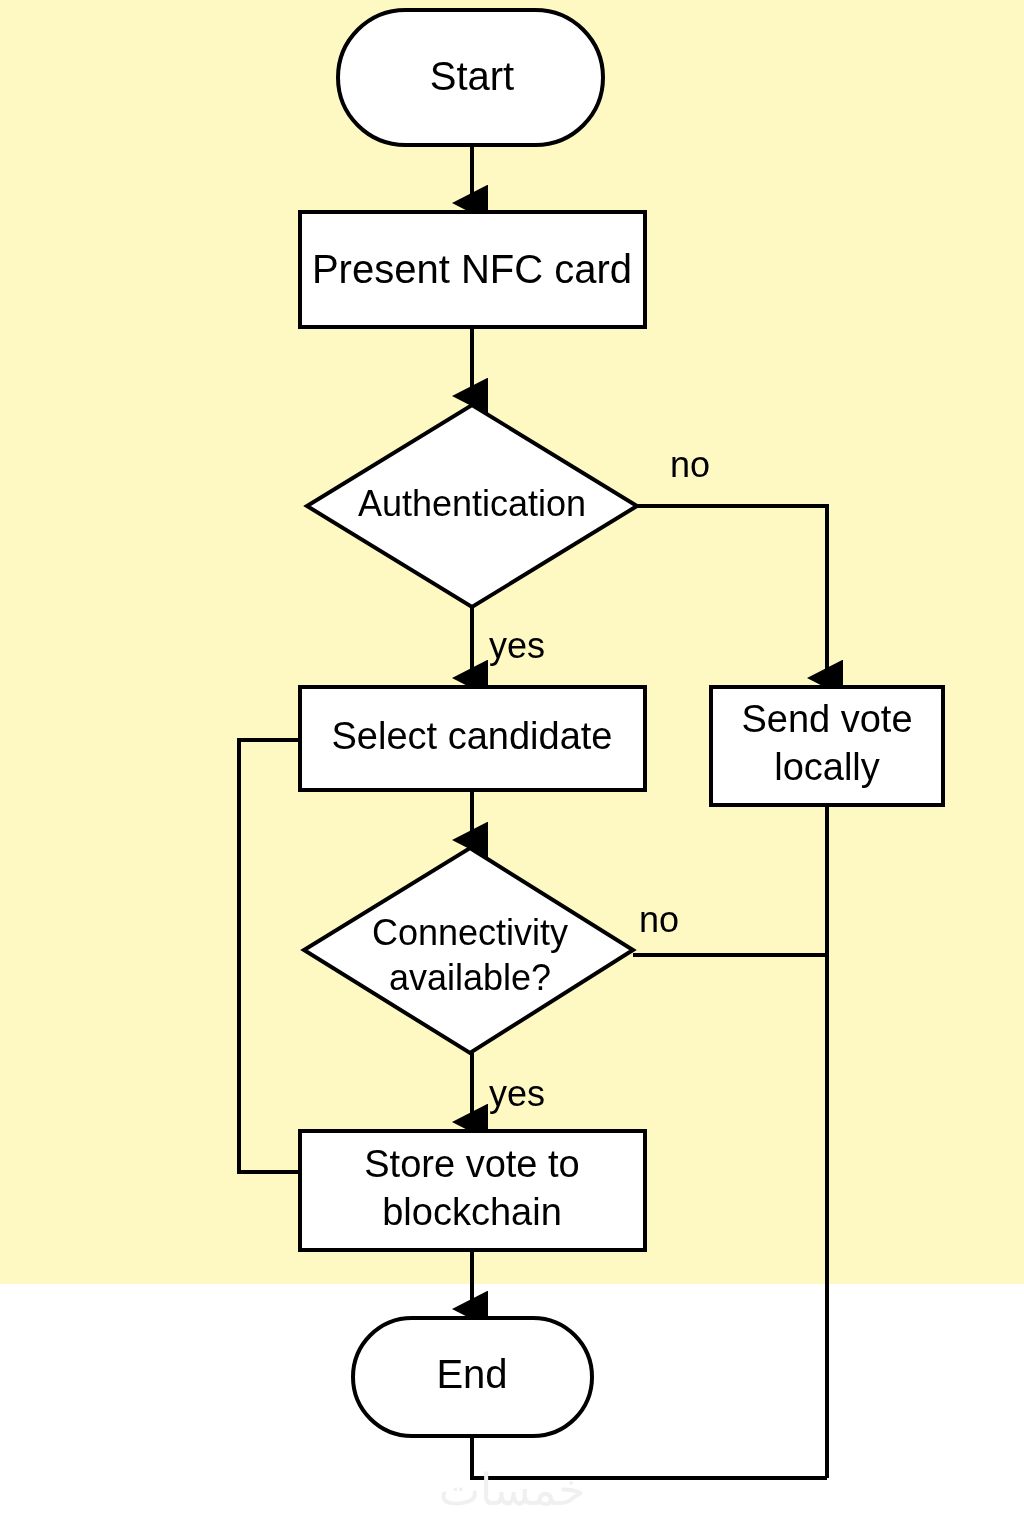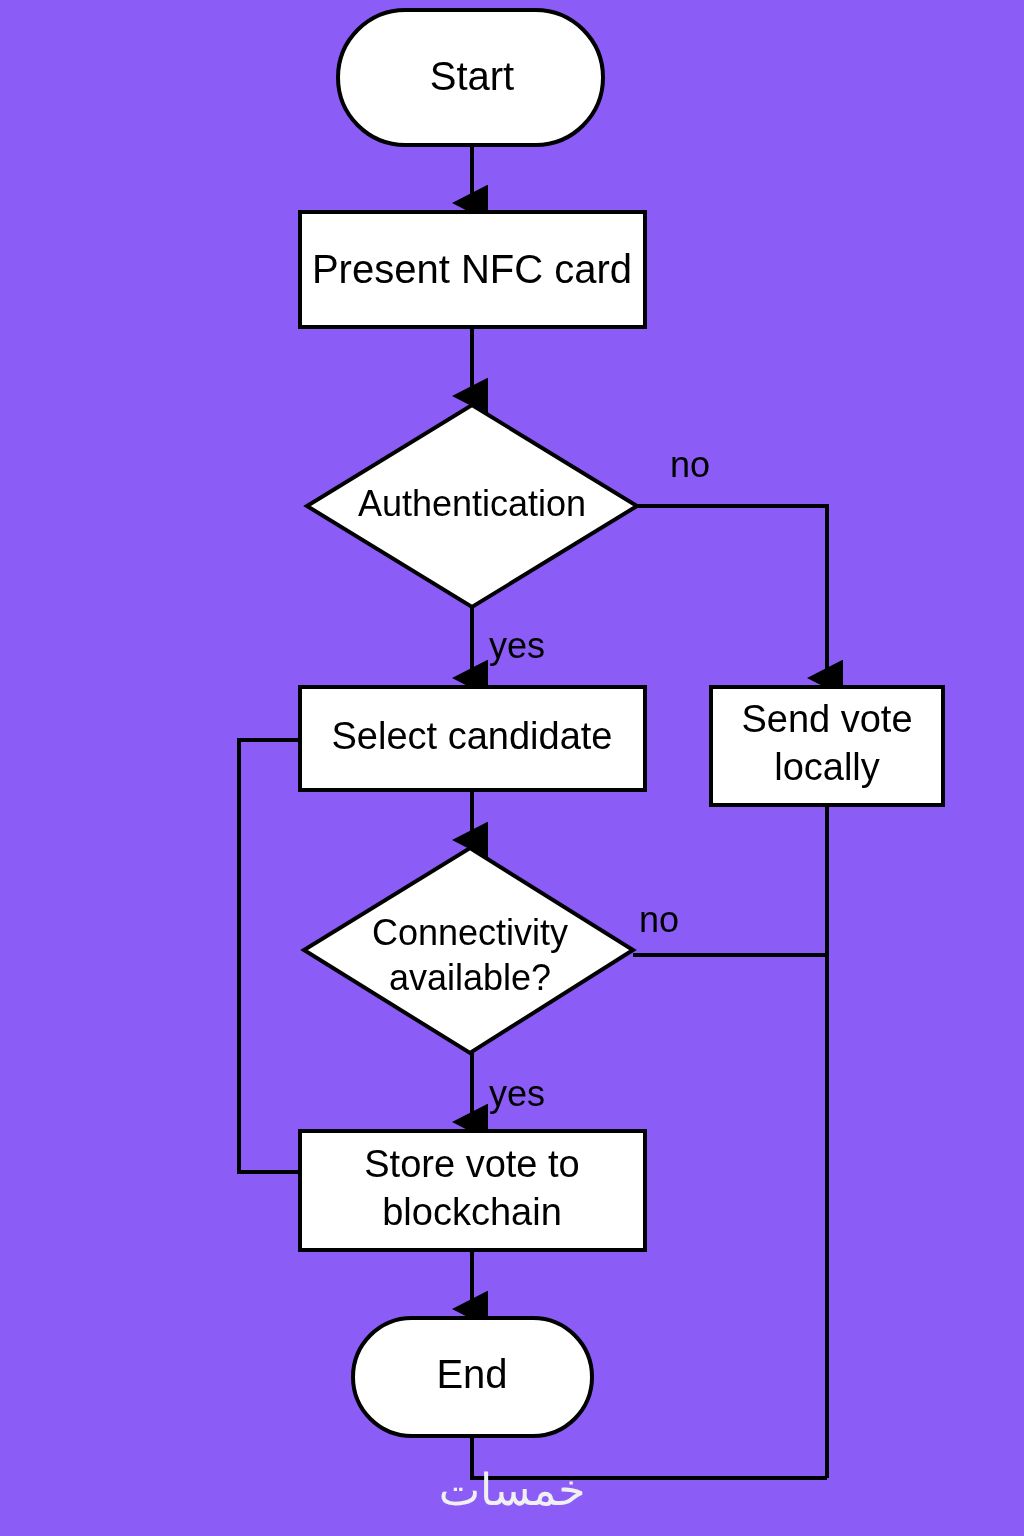--- a/index.html
+++ b/index.html
@@ -10,22 +10,22 @@
   }
   body {
     width: 1024px;
     height: 1536px;
     font-family: "Liberation Sans", sans-serif;
     overflow: hidden;
   }
   #flowchart-canvas {
     position: relative;
     width: 1024px;
-    height: 1536px;
-    background: #8b5cf6;
+    height: 1284px;
+    background: #fef9c3;
   }
   #flow-svg {
     position: absolute;
     top: 0;
     left: 0;
     width: 1024px;
     height: 1536px;
   }
   .node-text {
     font-family: "Liberation Sans", sans-serif;

